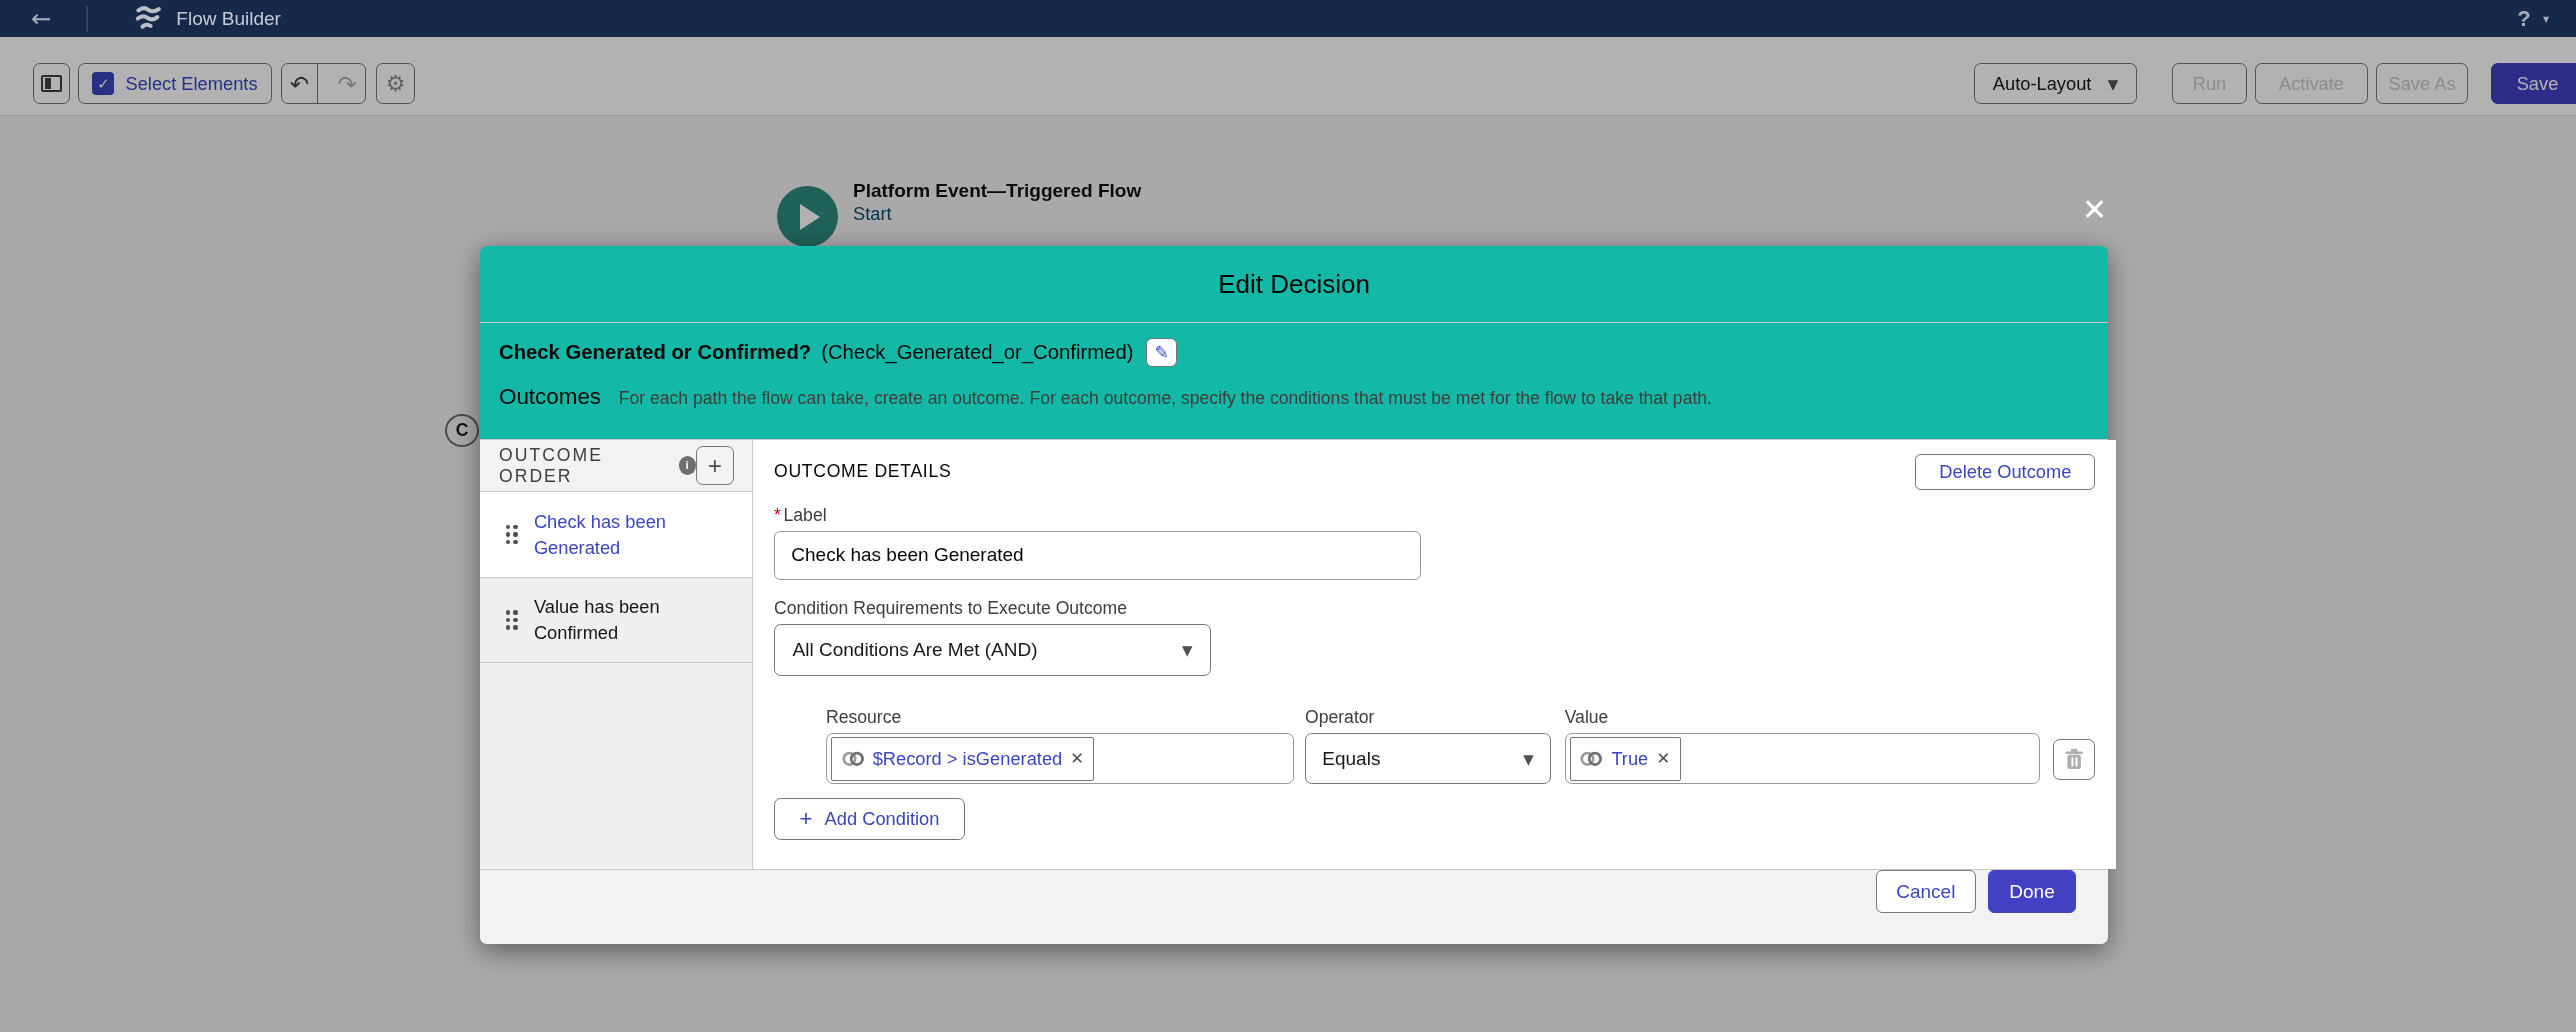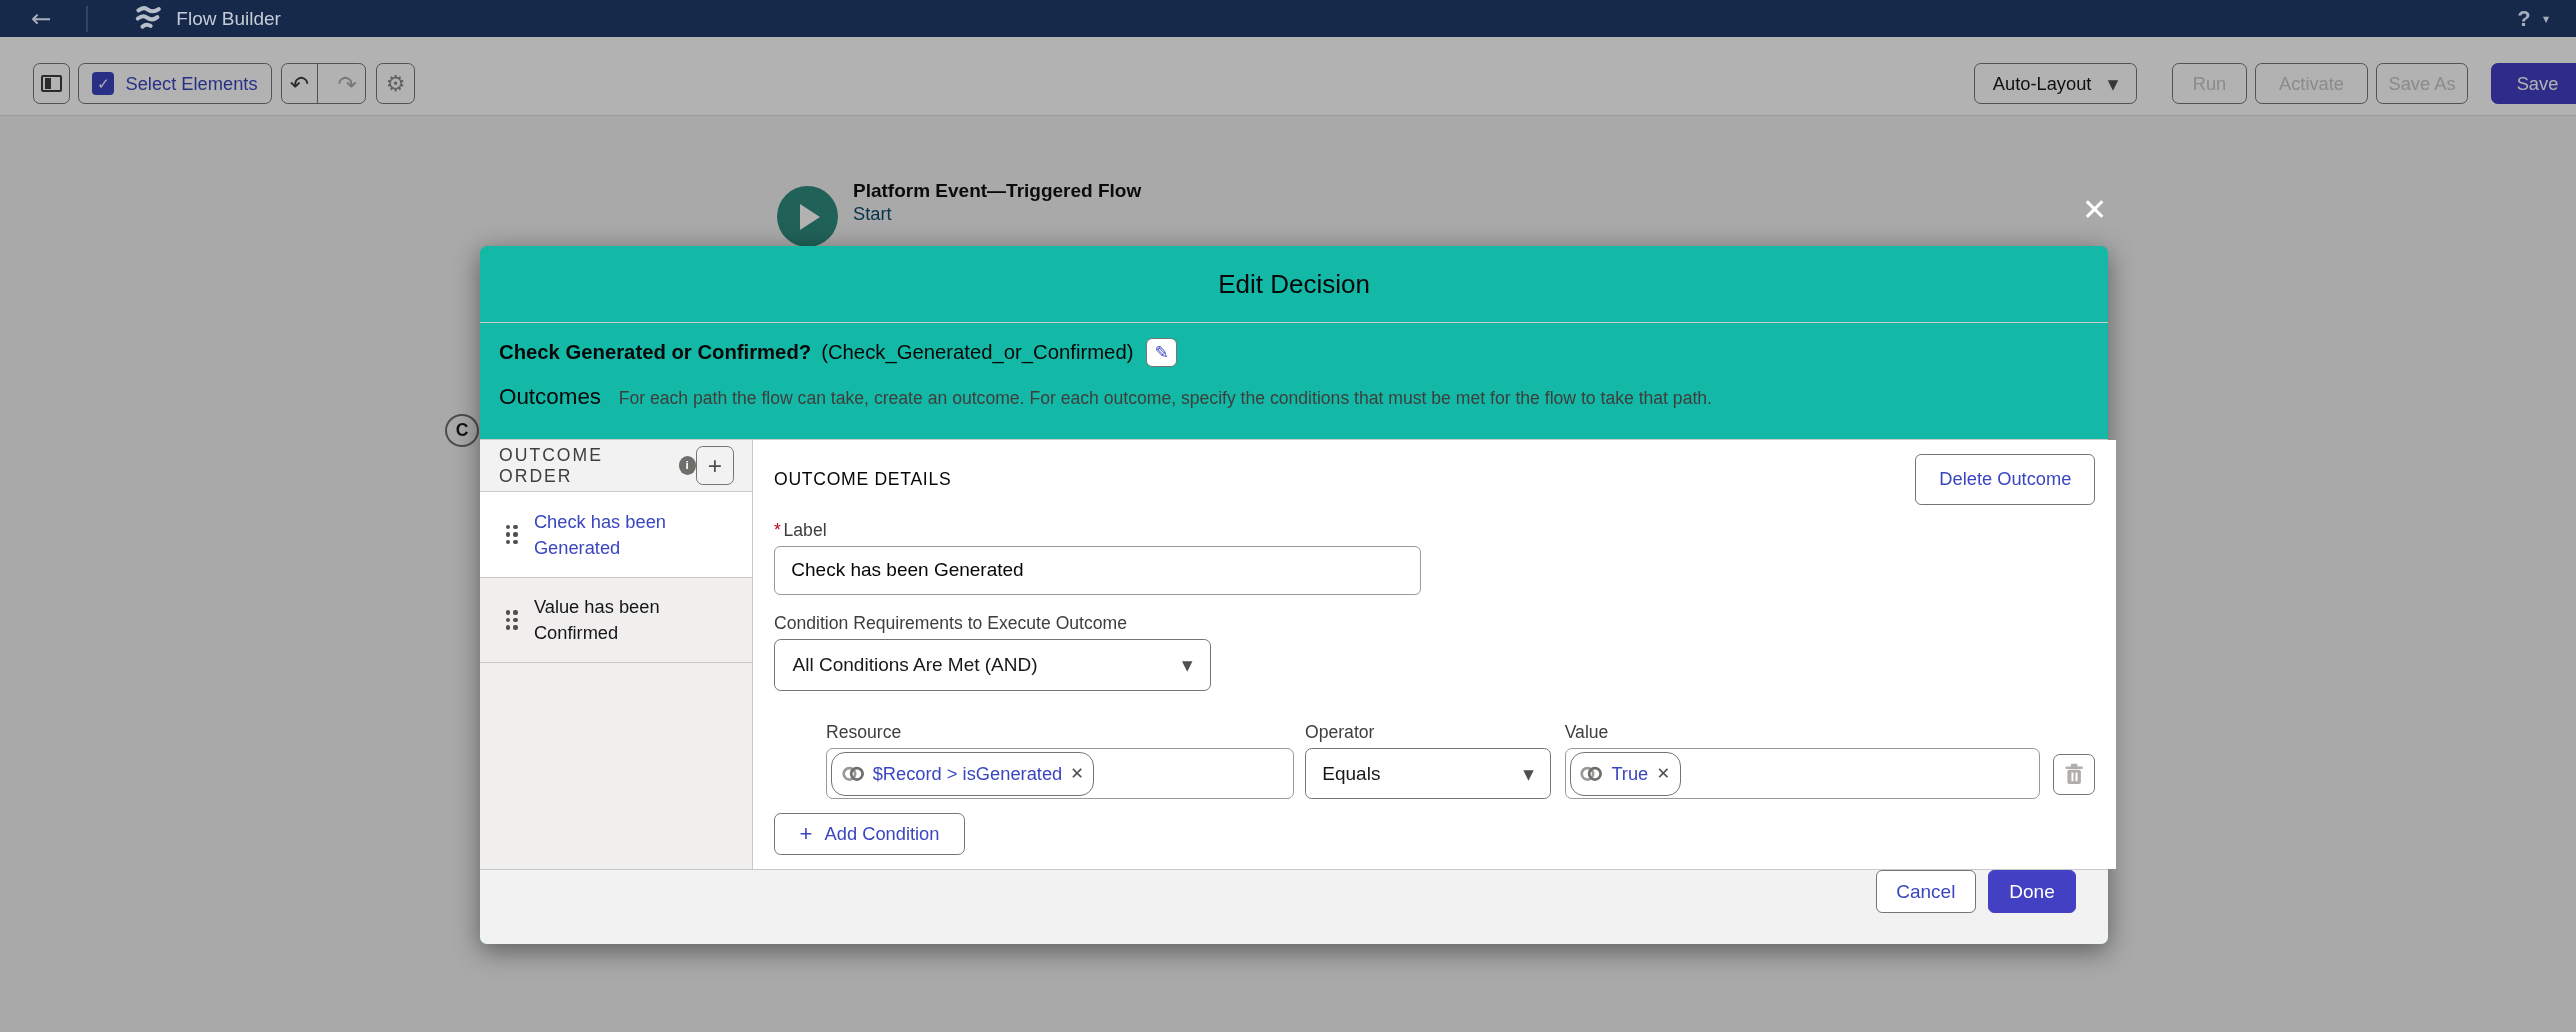--- a/index.html
+++ b/index.html
@@ -94,21 +94,21 @@
   .order-item.i3 { height:60px; background:#f0efee; padding-left:19px; }
   .drag-handle { display:grid; grid-template-columns:4.1px 4.1px; grid-template-rows:4.1px 4.1px 4.1px; gap:3.4px; cursor:grab; }
   .drag-handle i { width:4.1px; height:4.1px; border-radius:50%; background:#514f4d; }
   .item-label { font-size:18.3px; line-height:26px; width:170px; }
   .item-label.selected { color:#3a46c0; }
   .item-label.plain { color:#16151a; }
 
   .details-panel { flex:1; background:#fff; padding:13.6px 20.3px 0 21px; }
   .details-head { display:flex; align-items:center; justify-content:space-between; }
   .details-title { font-size:17.6px; color:#080707; letter-spacing:0.7px; }
-  .delete-btn { height:51px; padding:0 23px; border:1.4px solid #747474; border-radius:6.1px; background:#fff;
+  .delete-btn { height:36px; padding:0 23px; border:1.4px solid #747474; border-radius:6.1px; background:#fff;
                 font-size:18.3px; color:#3a46c0; cursor:pointer; }
   .fields-row { display:flex; gap:15.6px; margin-top:15px; }
   .field { display:flex; flex-direction:column; }
   .field-label { font-size:17.6px; color:#3e3e3c; margin-bottom:5.4px; }
   .req { color:#ba0517; margin-right:2.7px; }
   .text-input { height:49px; border:1.4px solid #9a9896; border-radius:6.1px; font-size:19px; color:#080707;
                 padding:0 16.3px; font-family:"Liberation Sans", sans-serif; background:#fff; }
   .w-label { width:647px; } .w-api { width:650px; }
   .condreq { margin-top:17.6px; }
   .select-box { width:437px; height:52px; border:1.4px solid #747474; border-radius:6.8px; background:#fff;
@@ -117,21 +117,21 @@
   .cond-grid { margin-left:52px; margin-top:31px; display:flex; gap:11px; align-items:flex-end; }
   .cond-col { display:flex; flex-direction:column; }
   .cond-label { font-size:17.6px; color:#3e3e3c; margin-bottom:5.4px; }
   .combo { height:51px; border:1.4px solid #9a9896; border-radius:6.8px; background:#fff; display:flex;
            align-items:center; padding:2.7px 4.1px; }
   .combo.res { width:468px; }
   .combo.val { width:475px; margin-right:2.7px; }
   .op-box { width:246px; height:51px; margin-right:2.7px; border:1.4px solid #747474; border-radius:6.8px; background:#fff;
             display:flex; align-items:center; padding:0 16.3px; font-size:19px; color:#181818; cursor:pointer; }
   .op-box .caret { margin-left:auto; }
-  .pill { height:100%; border:1.4px solid #747474; border-radius:14px; display:flex; align-items:center;
+  .pill { height:100%; border:1.4px solid #747474; border-radius:2px; display:flex; align-items:center;
           gap:8.1px; padding:0 9.5px; cursor:pointer; }
   .pill-text { font-size:18.3px; color:#3a46c0; }
   .pill-x { font-size:16.3px; color:#514f4d; cursor:pointer; }
   .trash-btn { width:42px; height:41px; border:1.4px solid #747474; border-radius:6.8px; background:#fff;
                display:flex; align-items:center; justify-content:center; margin-bottom:4.7px; cursor:default; }
   .add-cond { margin-top:13.6px; width:191px; height:42px; border:1.4px solid #747474; border-radius:6.8px;
               background:#fff; display:flex; align-items:center; justify-content:center; gap:12.2px;
               font-size:18.3px; color:#3a46c0; cursor:pointer; }
   .add-plus { font-size:22px; color:#3a46c0; }
 

